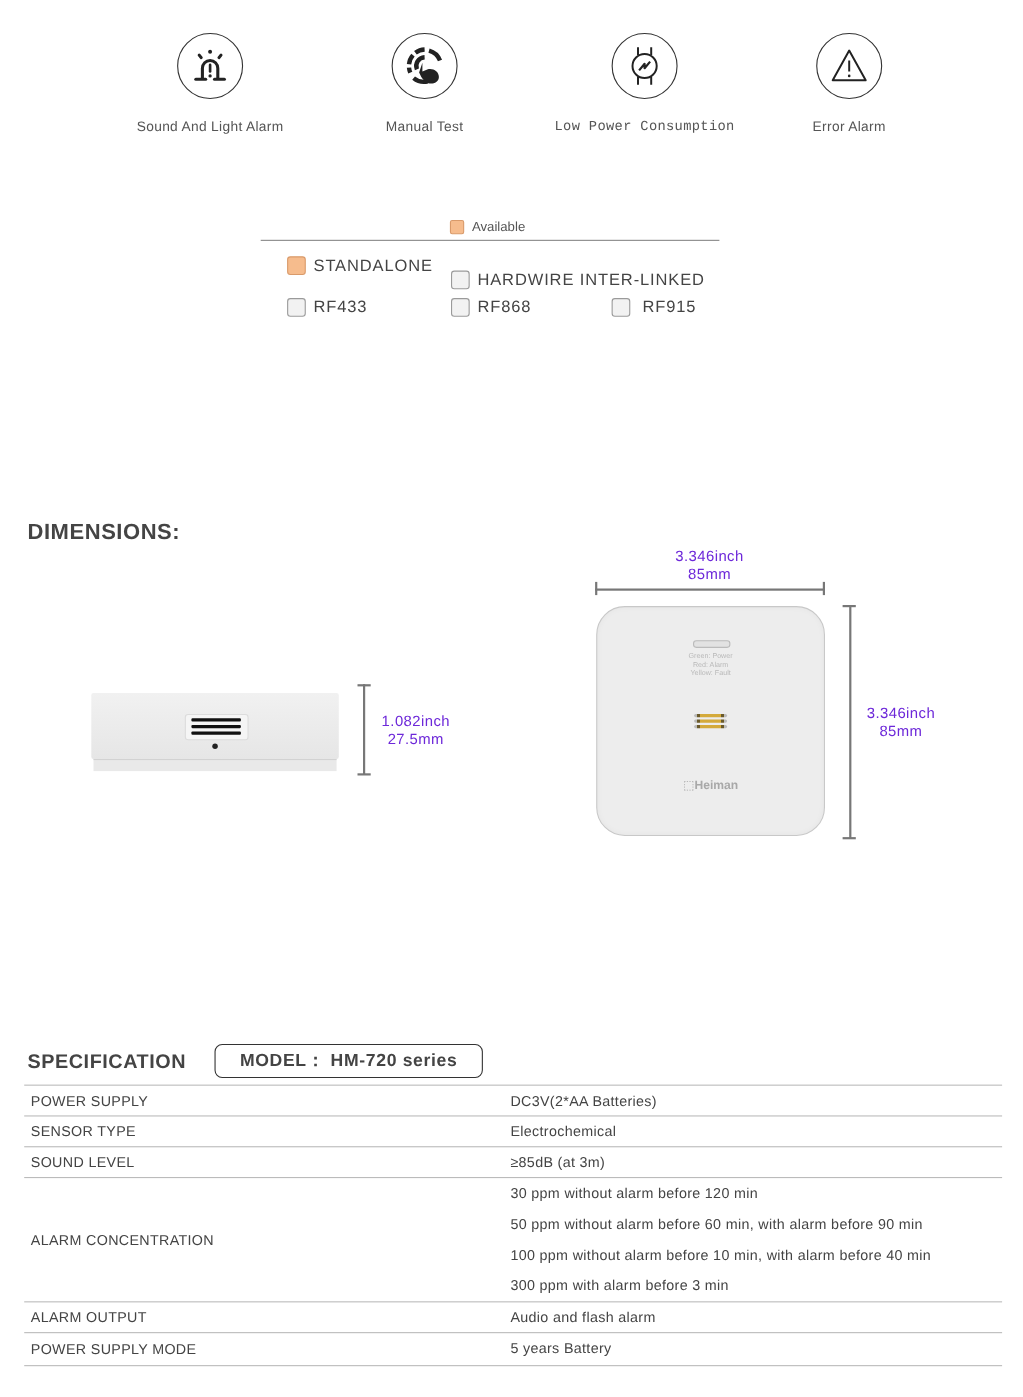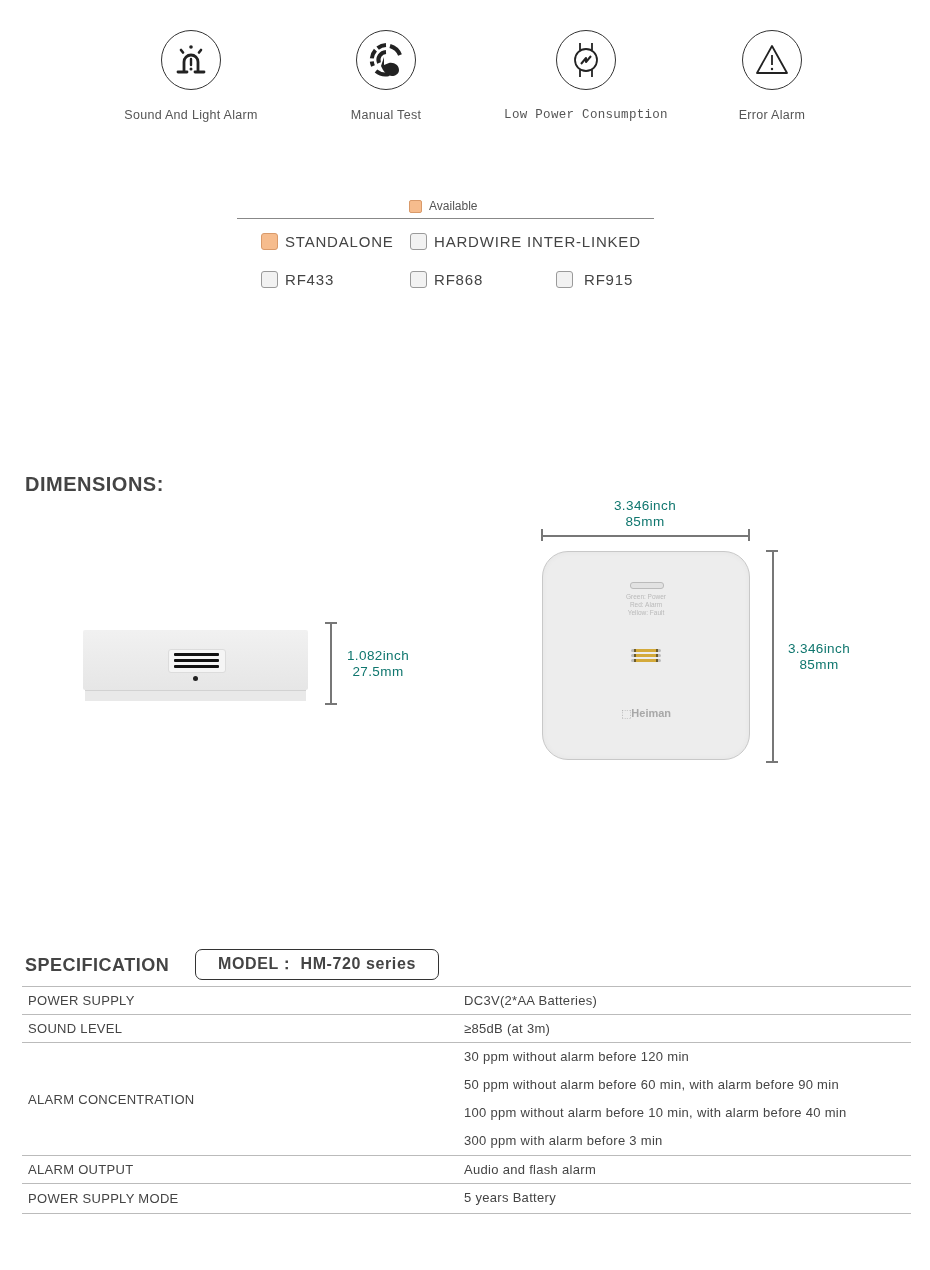--- a/index.html
+++ b/index.html
@@ -15,21 +15,21 @@
   
   .avail-legend { position: absolute; left: 409px; top: 199px; display: flex; align-items: center; font-size: 12px; color: #555; }
   .avail-legend .sw { width: 11px; height: 11px; background: #f6bc8d; border: 1px solid #d99a6a; border-radius: 2px; margin-right: 7px; }
   .avail-rule { position: absolute; left: 237px; top: 218px; width: 417px; height: 1px; background: #888; }
   .opt { position: absolute; display: flex; align-items: center; font-size: 15px; color: #444; letter-spacing: 0.8px; }
   .opt .box { width: 15px; height: 15px; border: 1px solid #9a9a9a; border-radius: 3px; background: #f2f2f2; margin-right: 7px; }
   .opt .box.on { background: #f6bc8d; border-color: #d99a6a; }
 
   
   .dim-title { position: absolute; left: 25px; top: 473px; font-size: 20px; font-weight: bold; color: #444; letter-spacing: 0.5px; }
-  .dim-text { position: absolute; font-size: 13.5px; color: #0f766e; text-align: center; line-height: 16px; letter-spacing: 0.4px; }
+  .dim-text { position: absolute; font-size: 13.5px; color: #6d28d9; text-align: center; line-height: 16px; letter-spacing: 0.4px; }
   .vline { position: absolute; width: 1.5px; background: #777; }
   .hline { position: absolute; height: 1.5px; background: #777; }
   .tick-h { position: absolute; height: 1.5px; width: 12px; background: #777; }
   .tick-v { position: absolute; width: 1.5px; height: 12px; background: #777; }
 
   .side-dev { position: absolute; left: 83px; top: 630px; width: 225px; height: 72px; }
   .side-dev .body { position: absolute; left: 0; top: 0; width: 225px; height: 60px; background: linear-gradient(#f1f1f1, #e6e6e6); border-radius: 2px; }
   .side-dev .base { position: absolute; left: 2px; top: 60px; width: 221px; height: 10px; background: #e9e9e9; border-top: 1px solid #d2d2d2; }
   .side-dev .grille { position: absolute; left: 85px; top: 19px; width: 56px; height: 22px; border: 1px solid #dcdcdc; border-radius: 3px; background: #f5f5f5; }
   .side-dev .slot { position: absolute; left: 5px; width: 45px; height: 3px; background: #111; border-radius: 1px; }
@@ -115,21 +115,21 @@
 <div class="avail-legend">
   <span class="sw"></span>
   <span>Available</span>
 </div>
 <div class="avail-rule"></div>
 
 <div class="opt" style="left:261px; top:233px;">
   <span class="box on"></span>
   <span>STANDALONE</span>
 </div>
-<div class="opt" style="left:410px; top:233px;text-align:right;">
+<div class="opt" style="left:410px; top:246px;text-align:right;">
   <span class="box"></span>
   <span>HARDWIRE INTER-LINKED</span>
 </div>
 <div class="opt" style="left:261px; top:271px;">
   <span class="box"></span>
   <span>RF433</span>
 </div>
 <div class="opt" style="left:410px; top:271px;">
   <span class="box"></span>
   <span>RF868</span>
@@ -188,20 +188,24 @@
   <div>85mm</div>
 </div>
 
 <div class="spec-title">SPECIFICATION</div>
 <div class="model-pill">MODEL： HM-720  series</div>
 
 <div class="spec-table">
   <div class="row single">
     <div class="k">POWER SUPPLY</div>
     <div class="v">DC3V(2*AA Batteries)</div>
+  </div>
+  <div class="row single">
+    <div class="k">SENSOR TYPE</div>
+    <div class="v">Electrochemical</div>
   </div>
   <div class="row single">
     <div class="k">SOUND LEVEL</div>
     <div class="v">≥85dB (at 3m)</div>
   </div>
   <div class="row" style="height:112px;">
     <div class="k">ALARM CONCENTRATION</div>
     <div class="v">
       <div>30 ppm without alarm before 120 min</div>
       <div>50 ppm without alarm before 60 min, with alarm before 90 min</div>

